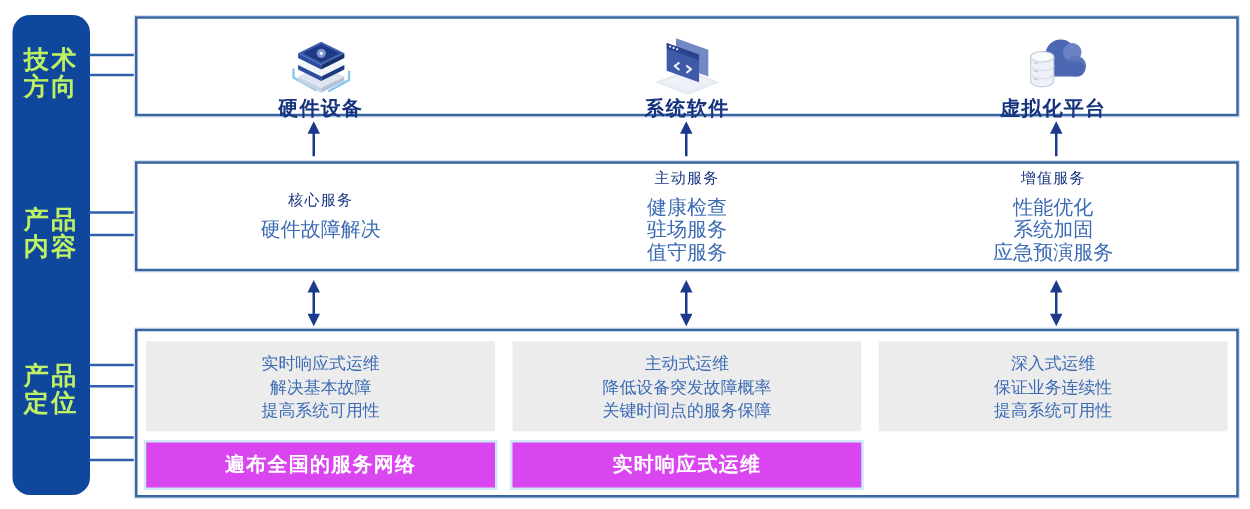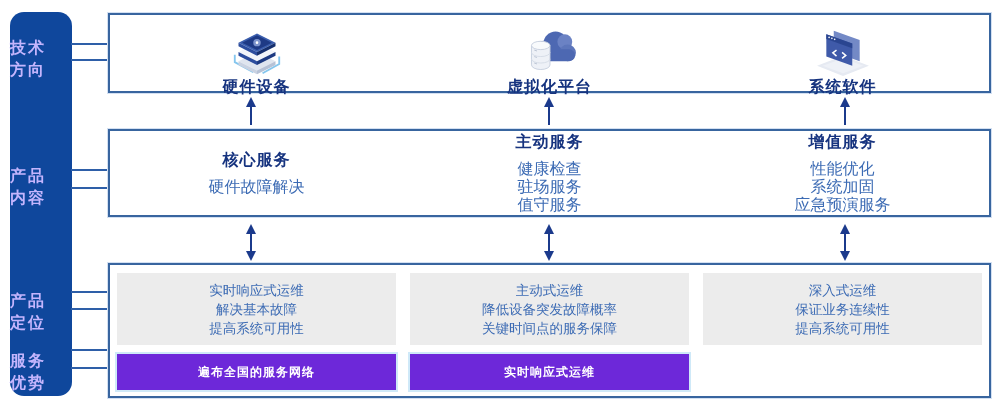--- a/index.html
+++ b/index.html
@@ -2,67 +2,66 @@
 <html><head>
 <meta charset="utf-8">
 <style>
   html,body{margin:0;padding:0;background:#fff;}
   body{font-family:"Liberation Sans","DejaVu Sans",sans-serif;}
   #stage{position:relative;width:1000px;height:407px;background:#ffffff;overflow:hidden;}
 
   
   .side-bar{position:absolute;left:10px;top:12px;width:62px;height:384px;
     background:#0f479c;border-radius:14px;}
-  .side-label{position:absolute;left:0;width:62px;text-align:left;color:#c4b5fd;
-    font-weight:bold;font-size:16px;line-height:22px;letter-spacing:2px;white-space:pre-line;}
+  .side-label{position:absolute;left:0;width:62px;text-align:center;color:#bef264;
+    font-weight:bold;font-size:20px;line-height:22px;letter-spacing:2px;white-space:pre-line;}
   .side-label .ln{display:block;}
 
   
   .connector{position:absolute;left:71px;width:38px;height:0;border-top:2px solid #2e5fa8;}
 
   
   .panel{position:absolute;left:108px;width:883px;background:#ffffff;
     border:2px solid #38659f;box-shadow:0 0 0 1px #d3e0f2;box-sizing:border-box;}
   .panel-top{top:13px;height:80px;display:flex;}
   .panel-middle{top:129px;height:88px;display:flex;}
   .panel-bottom{top:263px;height:135px;display:flex;gap:14px;padding:8px 7px 6px 7px;}
 
   
   .tcol{flex:1;display:flex;flex-direction:column;align-items:center;justify-content:center;padding-top:20px;}
   .tcol .icon{height:48px;display:flex;align-items:flex-end;}
   .t-label{margin-top:1px;font-size:16px;font-weight:bold;color:#16337f;letter-spacing:1px;}
 
   
   .mcol{flex:1;display:flex;flex-direction:column;align-items:center;justify-content:center;}
-  .m-title{font-size:16px;font-weight:bold;color:#16337f;letter-spacing:1px;margin-bottom:7px;}
+  .m-title{font-size:12px;font-weight:normal;color:#16337f;letter-spacing:1px;margin-bottom:7px;}
   .m-item{font-size:16px;color:#3c6bb4;line-height:18px;text-align:center;}
 
   
   .bcol{flex:1;display:flex;flex-direction:column;}
   .gray-panel{height:72px;background:#ececec;display:flex;flex-direction:column;
     align-items:center;justify-content:center;}
   .g-line{font-size:13.5px;color:#3c6bb4;line-height:19px;text-align:center;}
-  .blue-bar{margin-top:9px;height:36px;background:#6d28d9;box-shadow:0 0 0 2px #cfe9f8;
-    color:#ffffff;font-weight:bold;font-size:12px;letter-spacing:1px;
+  .blue-bar{margin-top:9px;height:36px;background:#d946ef;box-shadow:0 0 0 2px #cfe9f8;
+    color:#ffffff;font-weight:bold;font-size:16px;letter-spacing:1px;
     display:flex;align-items:center;justify-content:center;}
 
   
   .arrow{position:absolute;width:12px;}
   .arrow svg{display:block;}
 </style>
 </head>
 <body>
 
 <div id="stage">
 
   <div class="side-bar">
     <div class="side-label" style="top:25px;"><span class="ln">技术</span><span class="ln">方向</span></div>
     <div class="side-label" style="top:153px;"><span class="ln">产品</span><span class="ln">内容</span></div>
     <div class="side-label" style="top:278px;"><span class="ln">产品</span><span class="ln">定位</span></div>
-    <div class="side-label" style="top:338px;"><span class="ln">服务</span><span class="ln">优势</span></div>
   </div>
 
   <div class="connector" style="top:43px;"></div>
   <div class="connector" style="top:59px;"></div>
   <div class="connector" style="top:169px;"></div>
   <div class="connector" style="top:187px;"></div>
   <div class="connector" style="top:291px;"></div>
   <div class="connector" style="top:308px;"></div>
   <div class="connector" style="top:349px;"></div>
   <div class="connector" style="top:367px;"></div>
@@ -85,53 +84,53 @@
           <polygon points="32,10 48,18 32,26 16,18" fill="#1e3a85"></polygon>
           <circle cx="32" cy="18" r="4" fill="#7d94cc"></circle>
           <circle cx="32" cy="18" r="1.4" fill="#ffffff"></circle>
         </svg>
       </span>
       <div class="t-label">硬件设备</div>
     </div>
     <div class="tcol">
       <span class="icon">
         <svg width="64" height="50" viewBox="0 0 64 54">
+          <polygon points="32,32 60,43 32,54 4,43" fill="#e6eaf2"></polygon>
+          <polygon points="32,35 54,43 32,51 10,43" fill="#eef1f7"></polygon>
+          <polygon points="22,5 50,15 50,38 22,28" fill="#7389c6"></polygon>
+          <polygon points="14,9 42,19 42,43 14,33" fill="#3f5aa9"></polygon>
+          <polygon points="14,9 42,19 42,24 14,14" fill="#2a4590"></polygon>
+          <circle cx="17" cy="12.2" r="0.9" fill="#ffffff"></circle>
+          <circle cx="20" cy="13.3" r="0.9" fill="#ffffff"></circle>
+          <circle cx="23" cy="14.4" r="0.9" fill="#ffffff"></circle>
+          <polyline points="25,26 21,29 25,32.5" fill="none" stroke="#ffffff" stroke-width="1.6"></polyline>
+          <polyline points="31,28.5 35,31.8 31,35" fill="none" stroke="#ffffff" stroke-width="1.6"></polyline>
+        </svg>
+      </span>
+      <div class="t-label">系统软件</div>
+    </div>
+    <div class="tcol">
+      <span class="icon">
+        <svg width="64" height="50" viewBox="0 0 64 54">
           <circle cx="38" cy="19" r="13" fill="#4d68b2"></circle>
           <circle cx="48" cy="17" r="8" fill="#6b82c4"></circle>
           <circle cx="25" cy="26" r="10" fill="#4d68b2"></circle>
           <circle cx="51" cy="29" r="9" fill="#5d76bb"></circle>
           <rect x="21" y="25" width="38" height="13" rx="6.5" fill="#4d68b2"></rect>
           <path d="M12 21 v21 a10 5 0 0 0 20 0 v-21" fill="#eef1f7" stroke="#c6cede" stroke-width="1"></path>
           <ellipse cx="22" cy="21" rx="10" ry="4.5" fill="#f8fafc" stroke="#c6cede" stroke-width="1"></ellipse>
           <path d="M12 28.5 a10 4.5 0 0 0 20 0" fill="none" stroke="#d5dbe6" stroke-width="1"></path>
           <path d="M12 35.5 a10 4.5 0 0 0 20 0" fill="none" stroke="#d5dbe6" stroke-width="1"></path>
           <line x1="15" y1="26" x2="18" y2="27" stroke="#b9c2d2" stroke-width="1"></line>
           <line x1="15" y1="33" x2="18" y2="34" stroke="#b9c2d2" stroke-width="1"></line>
           <line x1="15" y1="40" x2="18" y2="41" stroke="#b9c2d2" stroke-width="1"></line>
         </svg>
       </span>
       <div class="t-label">虚拟化平台</div>
     </div>
-    <div class="tcol">
-      <span class="icon">
-        <svg width="64" height="50" viewBox="0 0 64 54">
-          <polygon points="32,32 60,43 32,54 4,43" fill="#e6eaf2"></polygon>
-          <polygon points="32,35 54,43 32,51 10,43" fill="#eef1f7"></polygon>
-          <polygon points="22,5 50,15 50,38 22,28" fill="#7389c6"></polygon>
-          <polygon points="14,9 42,19 42,43 14,33" fill="#3f5aa9"></polygon>
-          <polygon points="14,9 42,19 42,24 14,14" fill="#2a4590"></polygon>
-          <circle cx="17" cy="12.2" r="0.9" fill="#ffffff"></circle>
-          <circle cx="20" cy="13.3" r="0.9" fill="#ffffff"></circle>
-          <circle cx="23" cy="14.4" r="0.9" fill="#ffffff"></circle>
-          <polyline points="25,26 21,29 25,32.5" fill="none" stroke="#ffffff" stroke-width="1.6"></polyline>
-          <polyline points="31,28.5 35,31.8 31,35" fill="none" stroke="#ffffff" stroke-width="1.6"></polyline>
-        </svg>
-      </span>
-      <div class="t-label">系统软件</div>
-    </div>
   </div>
 
   <div class="arrow" style="left:245px;top:97px;">
     <svg width="12" height="29" viewBox="0 0 12 29">
         <line x1="6" y1="28" x2="6" y2="8" stroke="#1b3a8c" stroke-width="2"></line>
         <polygon points="6,0 1,10 11,10" fill="#1b3a8c"></polygon>
       </svg>
   </div>
   <div class="arrow" style="left:543px;top:97px;">
     <svg width="12" height="29" viewBox="0 0 12 29">

